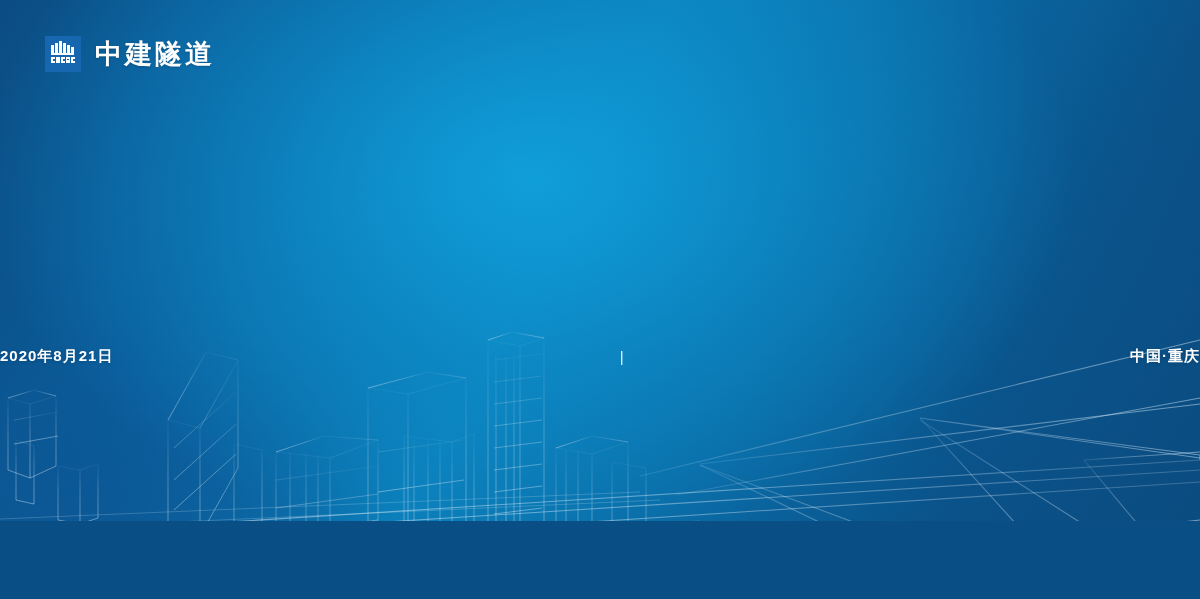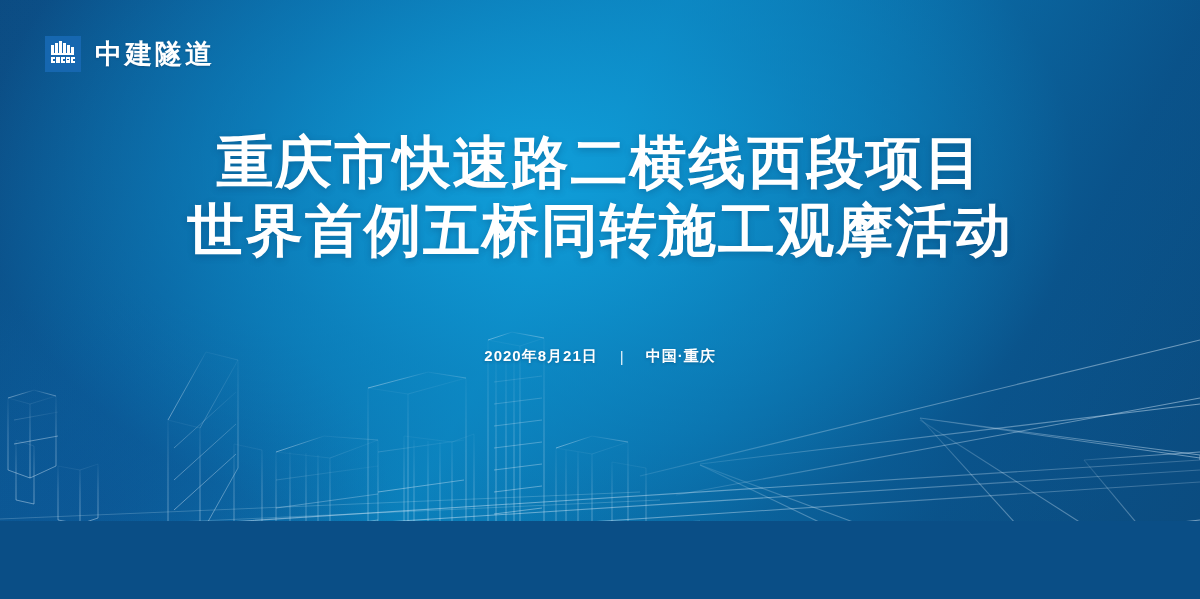--- a/index.html
+++ b/index.html
@@ -61,21 +61,21 @@
     letter-spacing:2px;
     white-space:nowrap;
     text-shadow:0 2px 7px rgba(2,48,88,0.30);
   }
 
   
   #meta-row {
     position:absolute;
     left:0; right:0; top:347px;
     display:flex;
-    justify-content:center;
+    justify-content:space-between;
     align-items:center;
     gap:22px;
   }
   .meta-text {
     color:#ffffff;
     font-size:15px;
     font-weight:bold;
     letter-spacing:1px;
     white-space:nowrap;
     text-shadow:0 1px 3px rgba(2,48,88,0.35);
@@ -251,24 +251,20 @@
         <rect x="21" y="21" width="4" height="6"></rect>
         <rect x="22" y="23" width="2" height="1" fill="#1667b0"></rect>
         <rect x="26" y="21" width="2" height="6"></rect>
         <rect x="26" y="21" width="4" height="2"></rect>
         <rect x="26" y="25" width="4" height="2"></rect>
       </g>
     </svg>
     <span id="logo-word">中建隧道</span>
   </div>
 
-  <div id="headline">
-    <div class="headline-line">重庆市快速路二横线西段项目</div>
-    <div class="headline-line">世界首例五桥同转施工观摩活动</div>
-  </div>
 
   <div id="meta-row">
     <span class="meta-text">2020年8月21日</span>
     <span class="meta-sep">|</span>
     <span class="meta-text">中国·重庆</span>
   </div>
 
 </div>
 
 </body></html>

